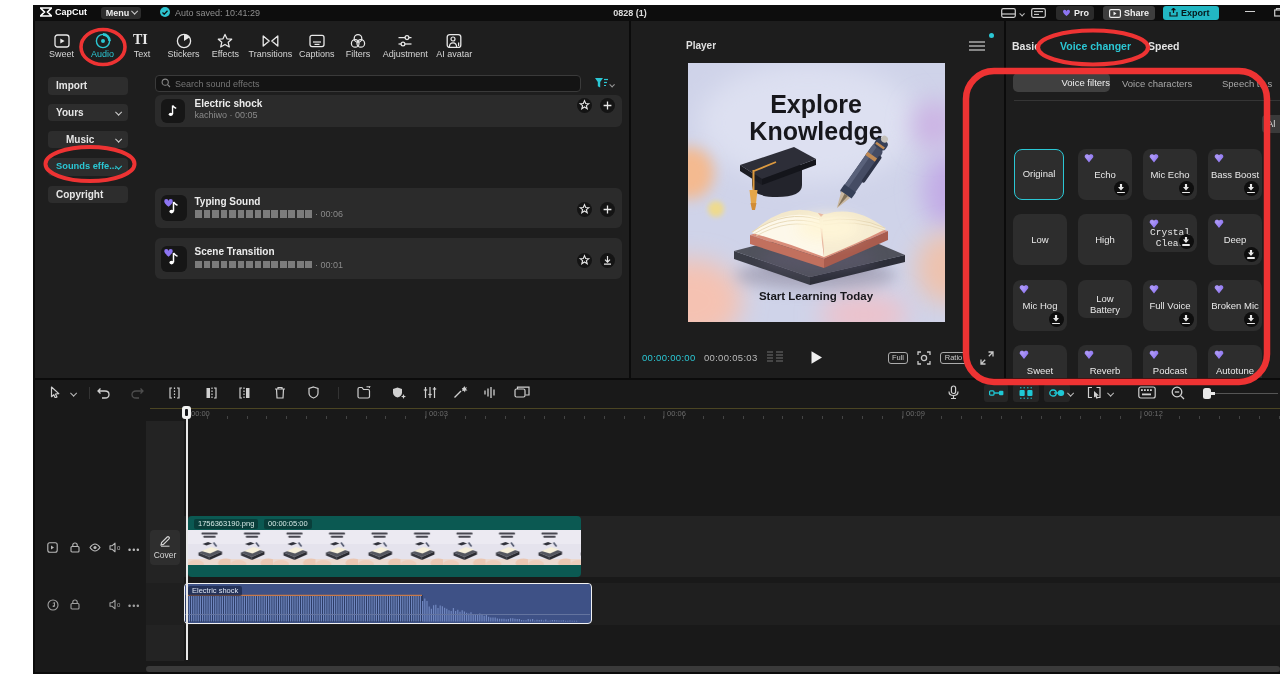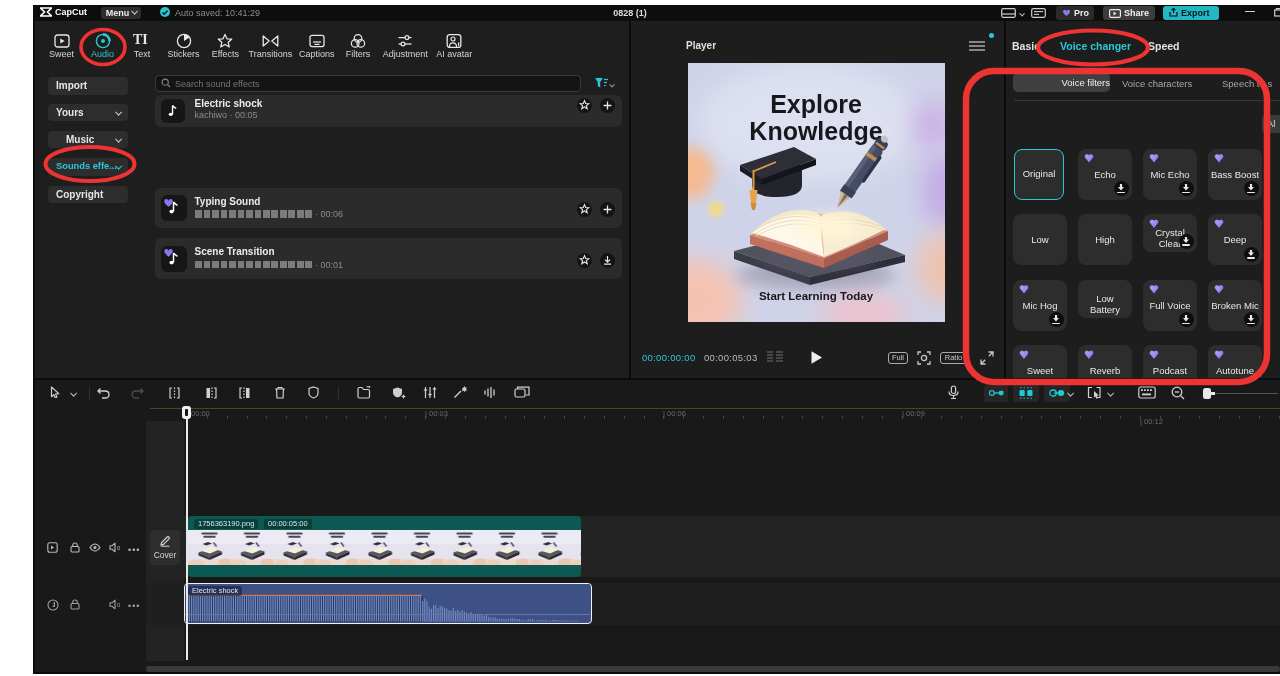--- a/index.html
+++ b/index.html
@@ -349,21 +349,21 @@
   <div class="abs" style="left:1222px;top:78px;color:#a8a8a8;font-size:9.5px;white-space:nowrap;">Speech to s</div>
   <div class="abs" style="left:1014px;top:100px;width:266px;height:1px;background:#353535;"></div>
   <div class="abs" style="left:1262px;top:115px;width:18px;height:18px;background:#3a3a3a;border-radius:4px 0 0 4px;color:#ddd;font-size:9.5px;line-height:18px;padding-left:5px;overflow:hidden;">Al</div>
   <div class="abs" style="left:1006px;top:21px;width:274px;height:357px;overflow:hidden;">
     <div class="vcard" style="left:8px;top:127.5px;width:50px;height:51px;border:1.5px solid #2bc7d4;line-height:48px;">Original</div>
     <div class="vcard" style="left:72px;top:127.5px;">Echo<span class="vd"></span><span class="dl"></span></div>
     <div class="vcard" style="left:137px;top:127.5px;">Mic Echo<span class="vd"></span><span class="dl"></span></div>
     <div class="vcard" style="left:202px;top:127.5px;">Bass Boost<span class="vd"></span><span class="dl"></span></div>
     <div class="vcard" style="left:7px;top:193px;">Low</div>
     <div class="vcard" style="left:72px;top:193px;">High</div>
-    <div class="vcard" style="left:137px;top:193px;line-height:11px;padding-top:13px;height:38px;">Crystal<br>Clear<span class="vd"></span><span class="dl"></span></div>
+    <div class="vcard" style="left:137px;top:193px;line-height:11px;padding-top:13px;height:38px;font-family:Liberation Mono, monospace;">Crystal<br>Clear<span class="vd"></span><span class="dl"></span></div>
     <div class="vcard" style="left:202px;top:193px;">Deep<span class="vd"></span><span class="dl"></span></div>
     <div class="vcard" style="left:7px;top:258.5px;">Mic Hog<span class="vd"></span><span class="dl"></span></div>
     <div class="vcard" style="left:72px;top:258.5px;line-height:11px;padding-top:13px;height:38px;">Low<br>Battery</div>
     <div class="vcard" style="left:137px;top:258.5px;">Full Voice<span class="vd"></span><span class="dl"></span></div>
     <div class="vcard" style="left:202px;top:258.5px;">Broken Mic<span class="vd"></span><span class="dl"></span></div>
     <div class="vcard" style="left:7px;top:324px;">Sweet<span class="vd"></span></div>
     <div class="vcard" style="left:72px;top:324px;">Reverb<span class="vd"></span></div>
     <div class="vcard" style="left:137px;top:324px;">Podcast<span class="vd"></span></div>
     <div class="vcard" style="left:202px;top:324px;">Autotune<span class="vd"></span></div>
   </div>
@@ -494,21 +494,21 @@
   <div class="abs" style="left:1210px;top:391.5px;width:5px;height:3px;background:#e8e8e8;"></div>
 
   <div class="abs" style="left:150px;top:408px;width:1130px;height:1px;background:rgba(150,135,50,0.4);"></div>
   <div class="abs" style="left:187px;top:407px;width:1093px;height:13px;
     background:repeating-linear-gradient(to right, #444 0 1px, transparent 1px 19.85px);
     background-position:0 0; background-size:100% 3px; background-repeat:no-repeat; background-position-y:9px;"></div>
   <div class="rlab" style="left:191px;">00:00</div>
   <div class="rlab" style="left:425px;">| 00:03</div>
   <div class="rlab" style="left:663px;">| 00:06</div>
   <div class="rlab" style="left:902px;">| 00:09</div>
-  <div class="rlab" style="left:1140px;margin-top:8px;">| 00:12</div>
+  <div class="rlab" style="left:1140px;">| 00:12</div>
 
   <div class="abs" style="left:146px;top:421px;width:38px;height:240px;background:#232323;"></div>
   <div class="abs" style="left:146px;top:516px;width:1134px;height:61px;background:#232323;"></div>
   <div class="abs" style="left:146px;top:583px;width:1134px;height:42px;background:#1f1f1f;"></div>
 
   <svg class="abs" style="left:47px;top:542px" width="11" height="11" viewBox="0 0 11 11">
     <rect x="0.8" y="0.8" width="9.4" height="9.4" rx="2" fill="none" stroke="#b9b9b9" stroke-width="1.1"></rect>
     <path d="M4 3.5 L7 5.5 L4 7.5 Z" fill="#b9b9b9"></path>
   </svg>
   <svg class="abs" style="left:70px;top:542px" width="10" height="11" viewBox="0 0 10 11">

